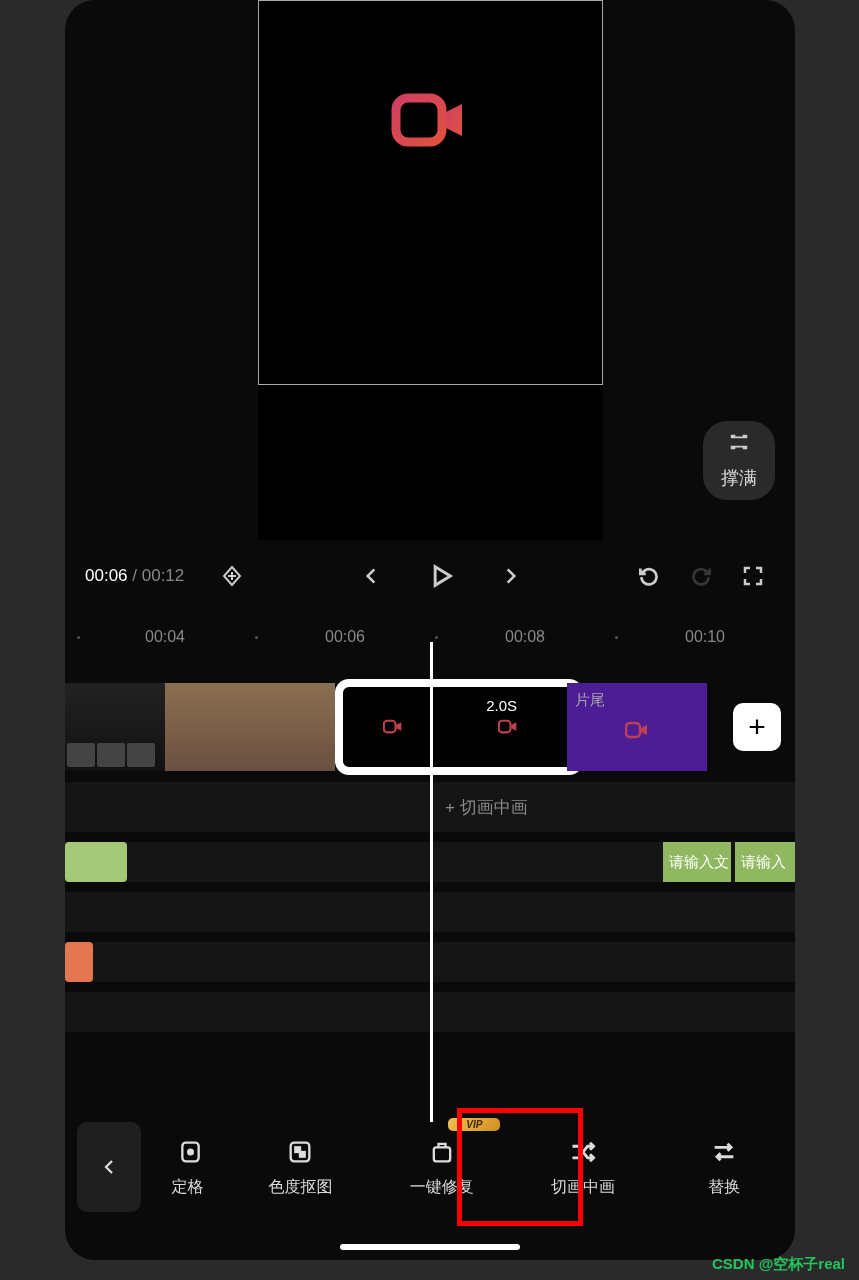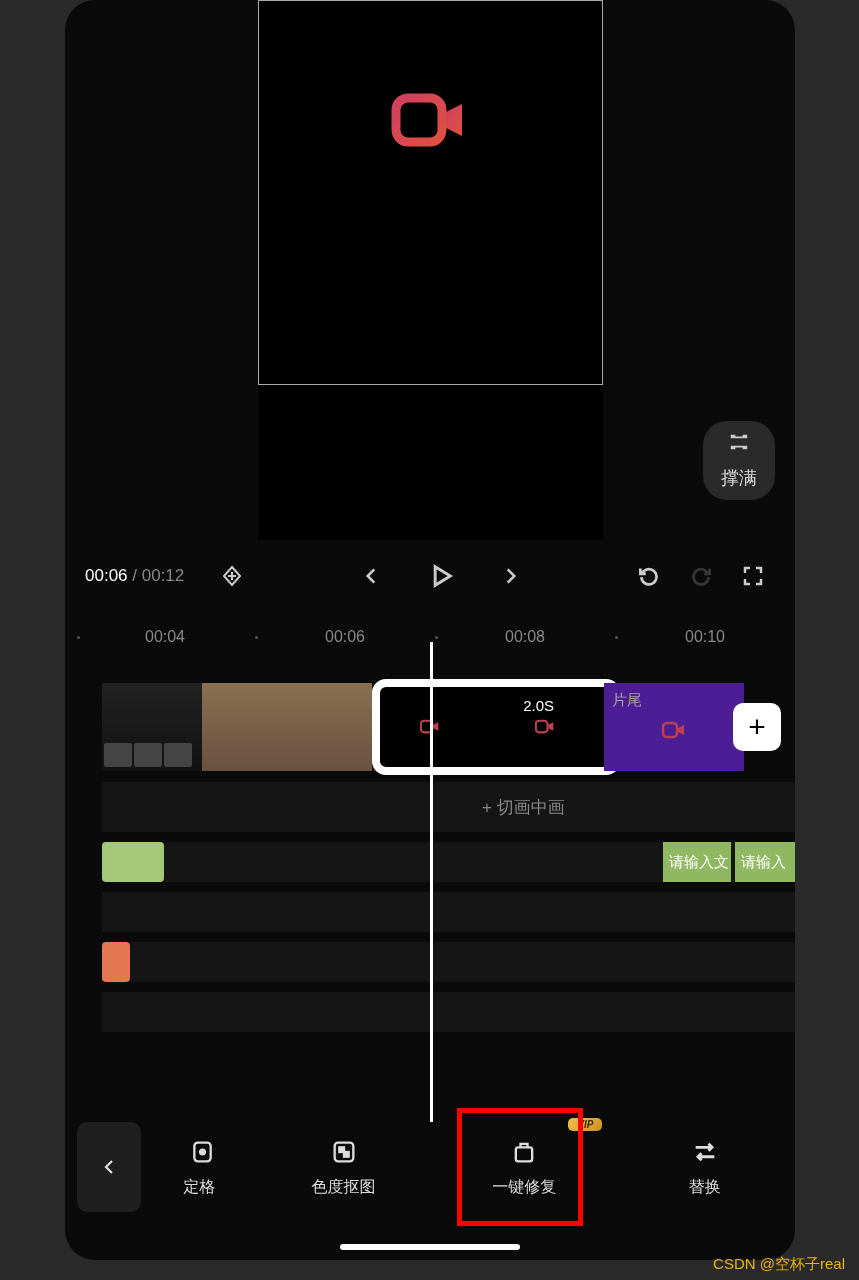--- a/index.html
+++ b/index.html
@@ -102,21 +102,20 @@
   position: absolute;
   top: 18px;
   width: 3px;
   height: 3px;
   background: #555;
   border-radius: 50%;
 }
 .timeline-area {
   position: relative;
   height: 440px;
-  padding-left: 37px;
 }
 .playhead {
   position: absolute;
   left: 365px;
   top: -40px;
   bottom: 0;
   width: 3px;
   background: #fff;
   z-index: 50;
 }
@@ -279,21 +278,21 @@
 }
 .vip-badge {
   position: absolute;
   top: -4px;
   right: 12px;
   background: linear-gradient(135deg,#f0c050,#d09020);
   color: #3a2a00;
   font-size: 10px;
   font-weight: bold;
   font-style: italic;
-  padding: 1px 9px;
+  padding: 1px 18px;
   border-radius: 5px;
 }
 .highlight-box {
   position: absolute;
   border: 5px solid #ff0000;
   pointer-events: none;
 }
 .home-indicator {
   position: absolute;
   bottom: 10px;
@@ -301,22 +300,23 @@
   transform: translateX(-50%);
   width: 180px;
   height: 6px;
   background: #fff;
   border-radius: 3px;
 }
 .watermark {
   position: absolute;
   bottom: 6px;
   right: 14px;
-  color: #eab308;
+  color: #22c55e;
   font-size: 15px;
+  font-weight: bold;
 }
 .thumb-row { position:absolute; bottom:4px; left:2px; display:flex; gap:2px;}
 .thumb-row div{ width:28px;height:24px;background:#444;border-radius:2px;}
 </style>
 </head>
 <body>
 
 <div class="app-frame">
 
   <div class="preview-area">
@@ -482,20 +482,28 @@
       <span class="tool-icon">
           <svg width="28" height="28" viewBox="0 0 24 24" fill="none" stroke="#ddd" stroke-width="2">
             <rect x="5" y="8" width="14" height="12" rx="2"></rect>
             <path d="M9 8 L9 5 L15 5 L15 8"></path>
           </svg>
         </span>
       <span>一键修复</span>
     </div>
     <div class="tool-item">
       <span class="tool-icon">
+          <svg width="30" height="28" viewBox="0 0 24 24" fill="none" stroke="#ddd" stroke-width="2.5">
+            <path d="M3 7 L8 7 L16 17 L21 17 M18 14 L21 17 L18 20 M3 17 L8 17 L16 7 L21 7 M18 4 L21 7 L18 10"></path>
+          </svg>
+        </span>
+      <span>切画中画</span>
+    </div>
+    <div class="tool-item">
+      <span class="tool-icon">
           <svg width="28" height="28" viewBox="0 0 24 24" fill="none" stroke="#ddd" stroke-width="2.5">
             <path d="M4 8 L18 8 M15 5 L18 8 L15 11 M20 16 L6 16 M9 13 L6 16 L9 19"></path>
           </svg>
         </span>
       <span>替换</span>
     </div>
   </div>
 
   <div class="highlight-box" style="left:392px;bottom:34px;width:126px;height:118px"></div>
 

